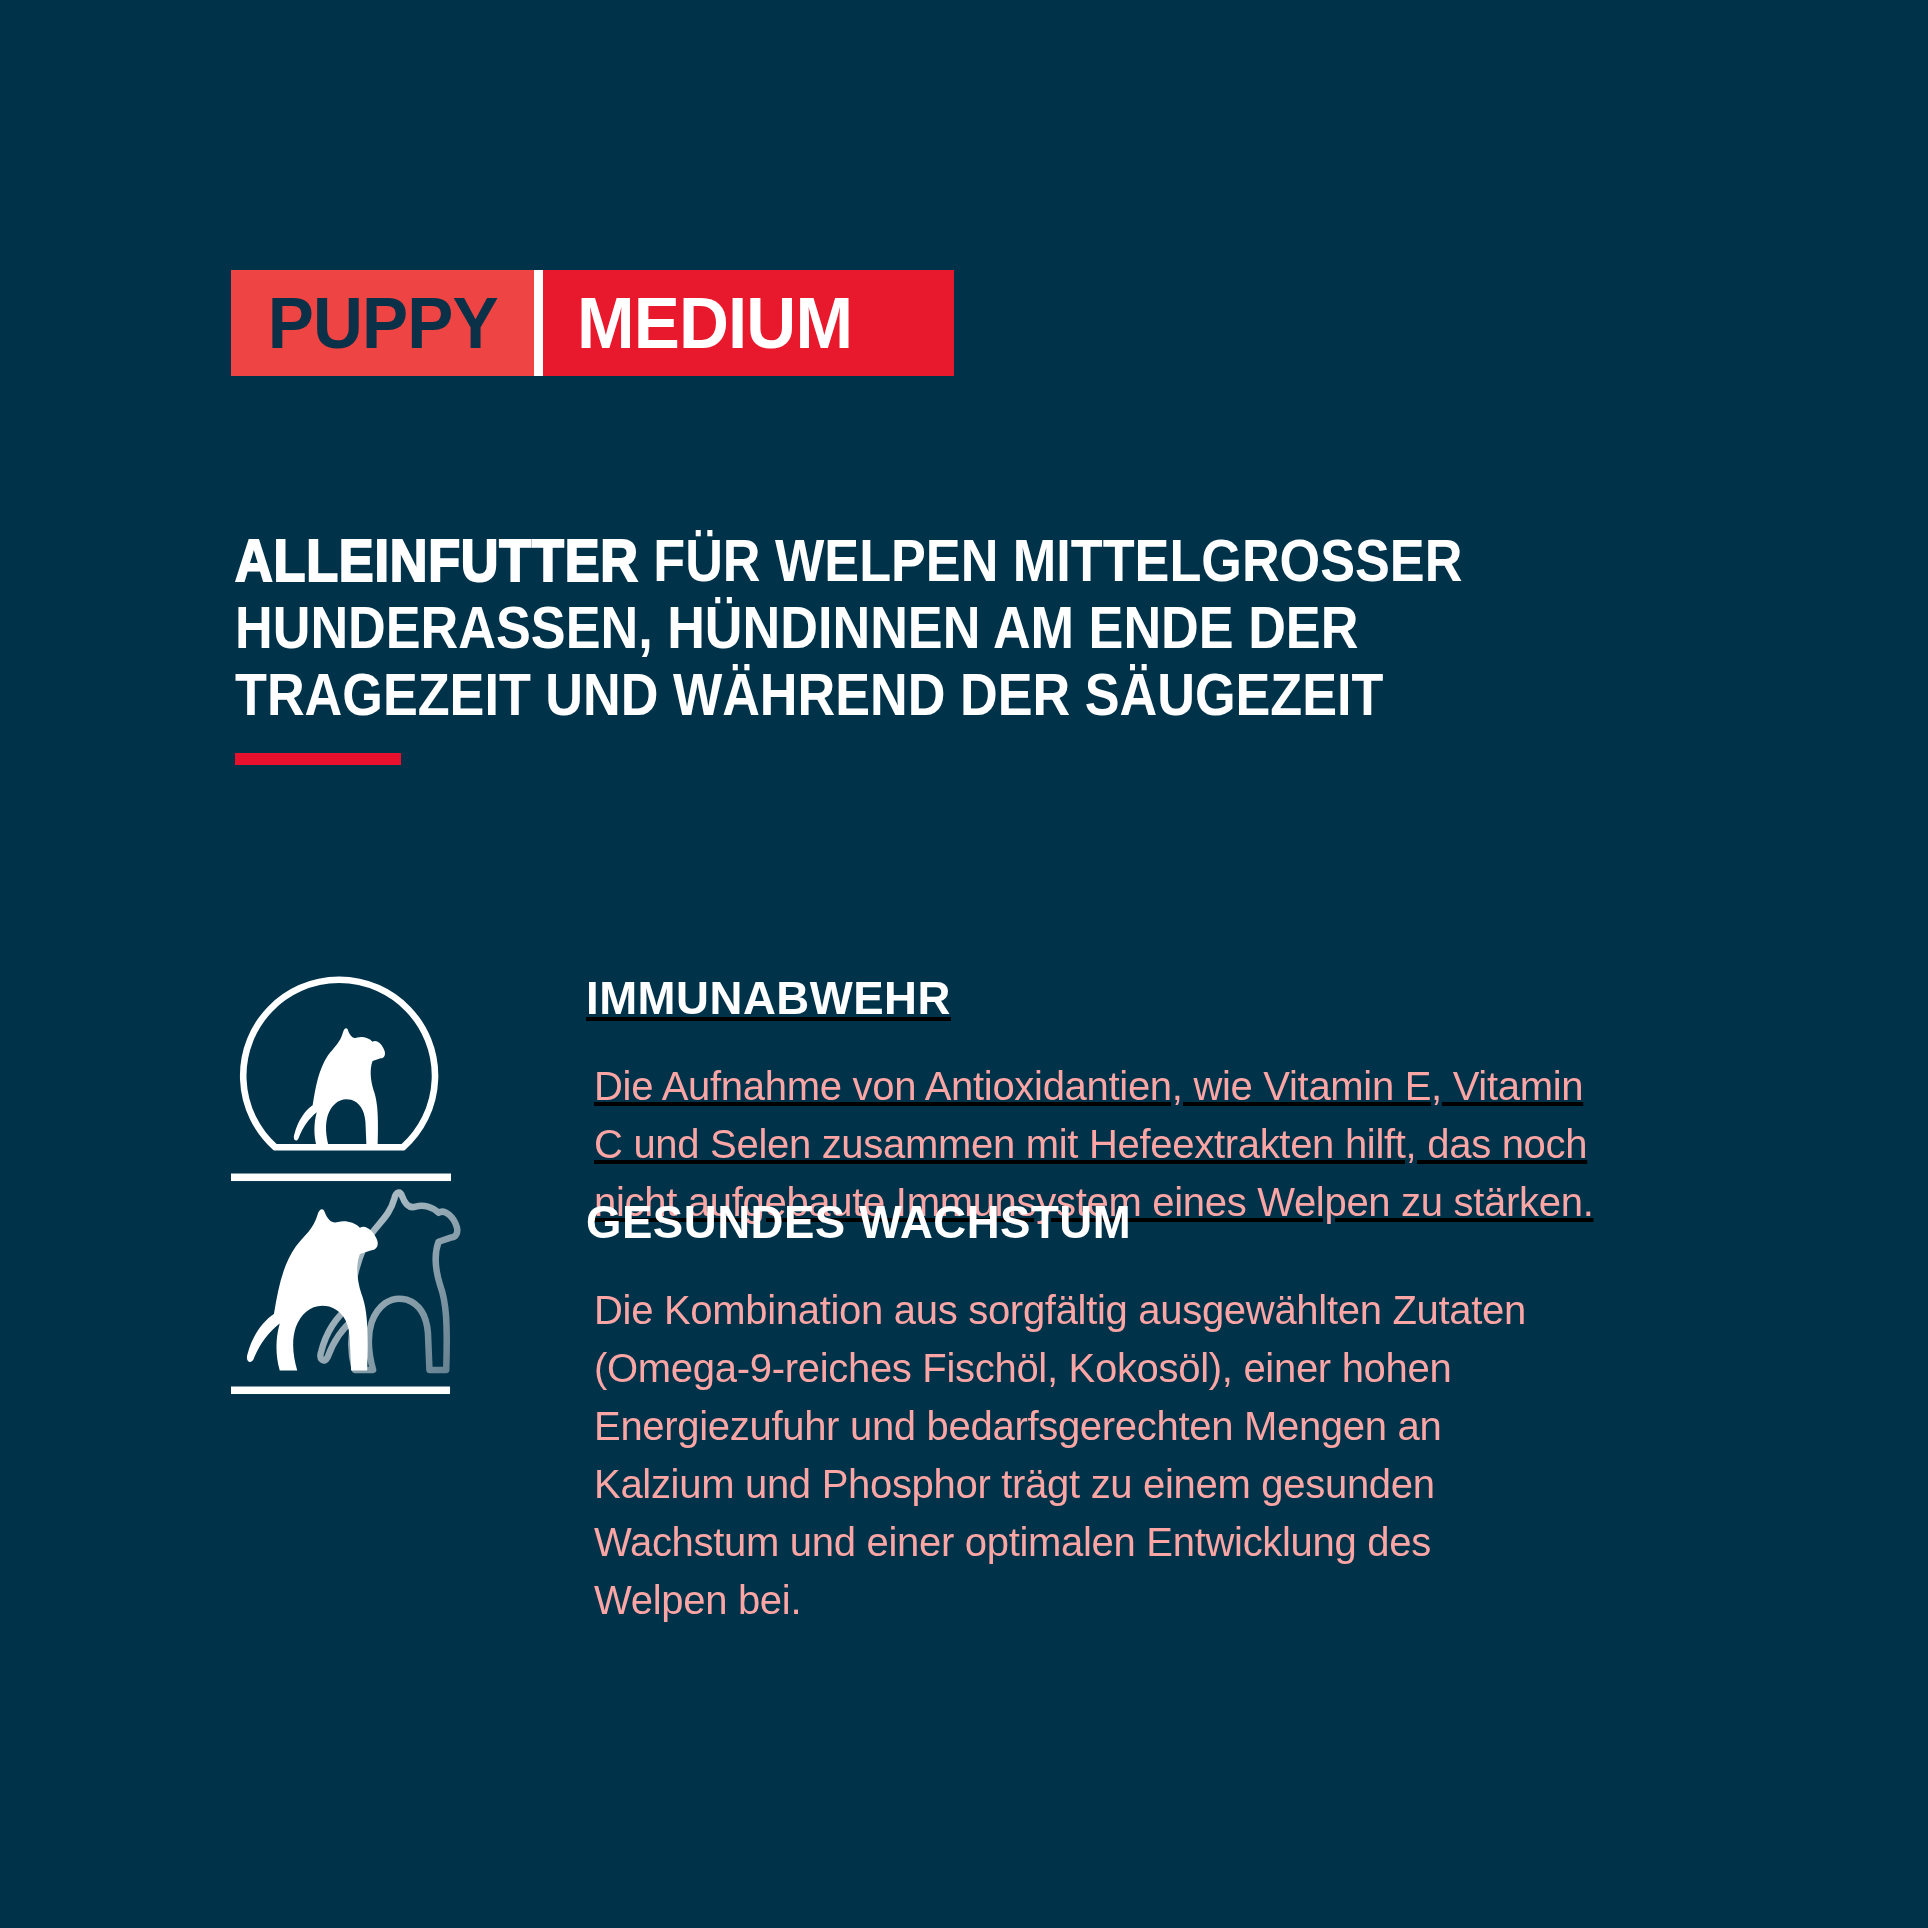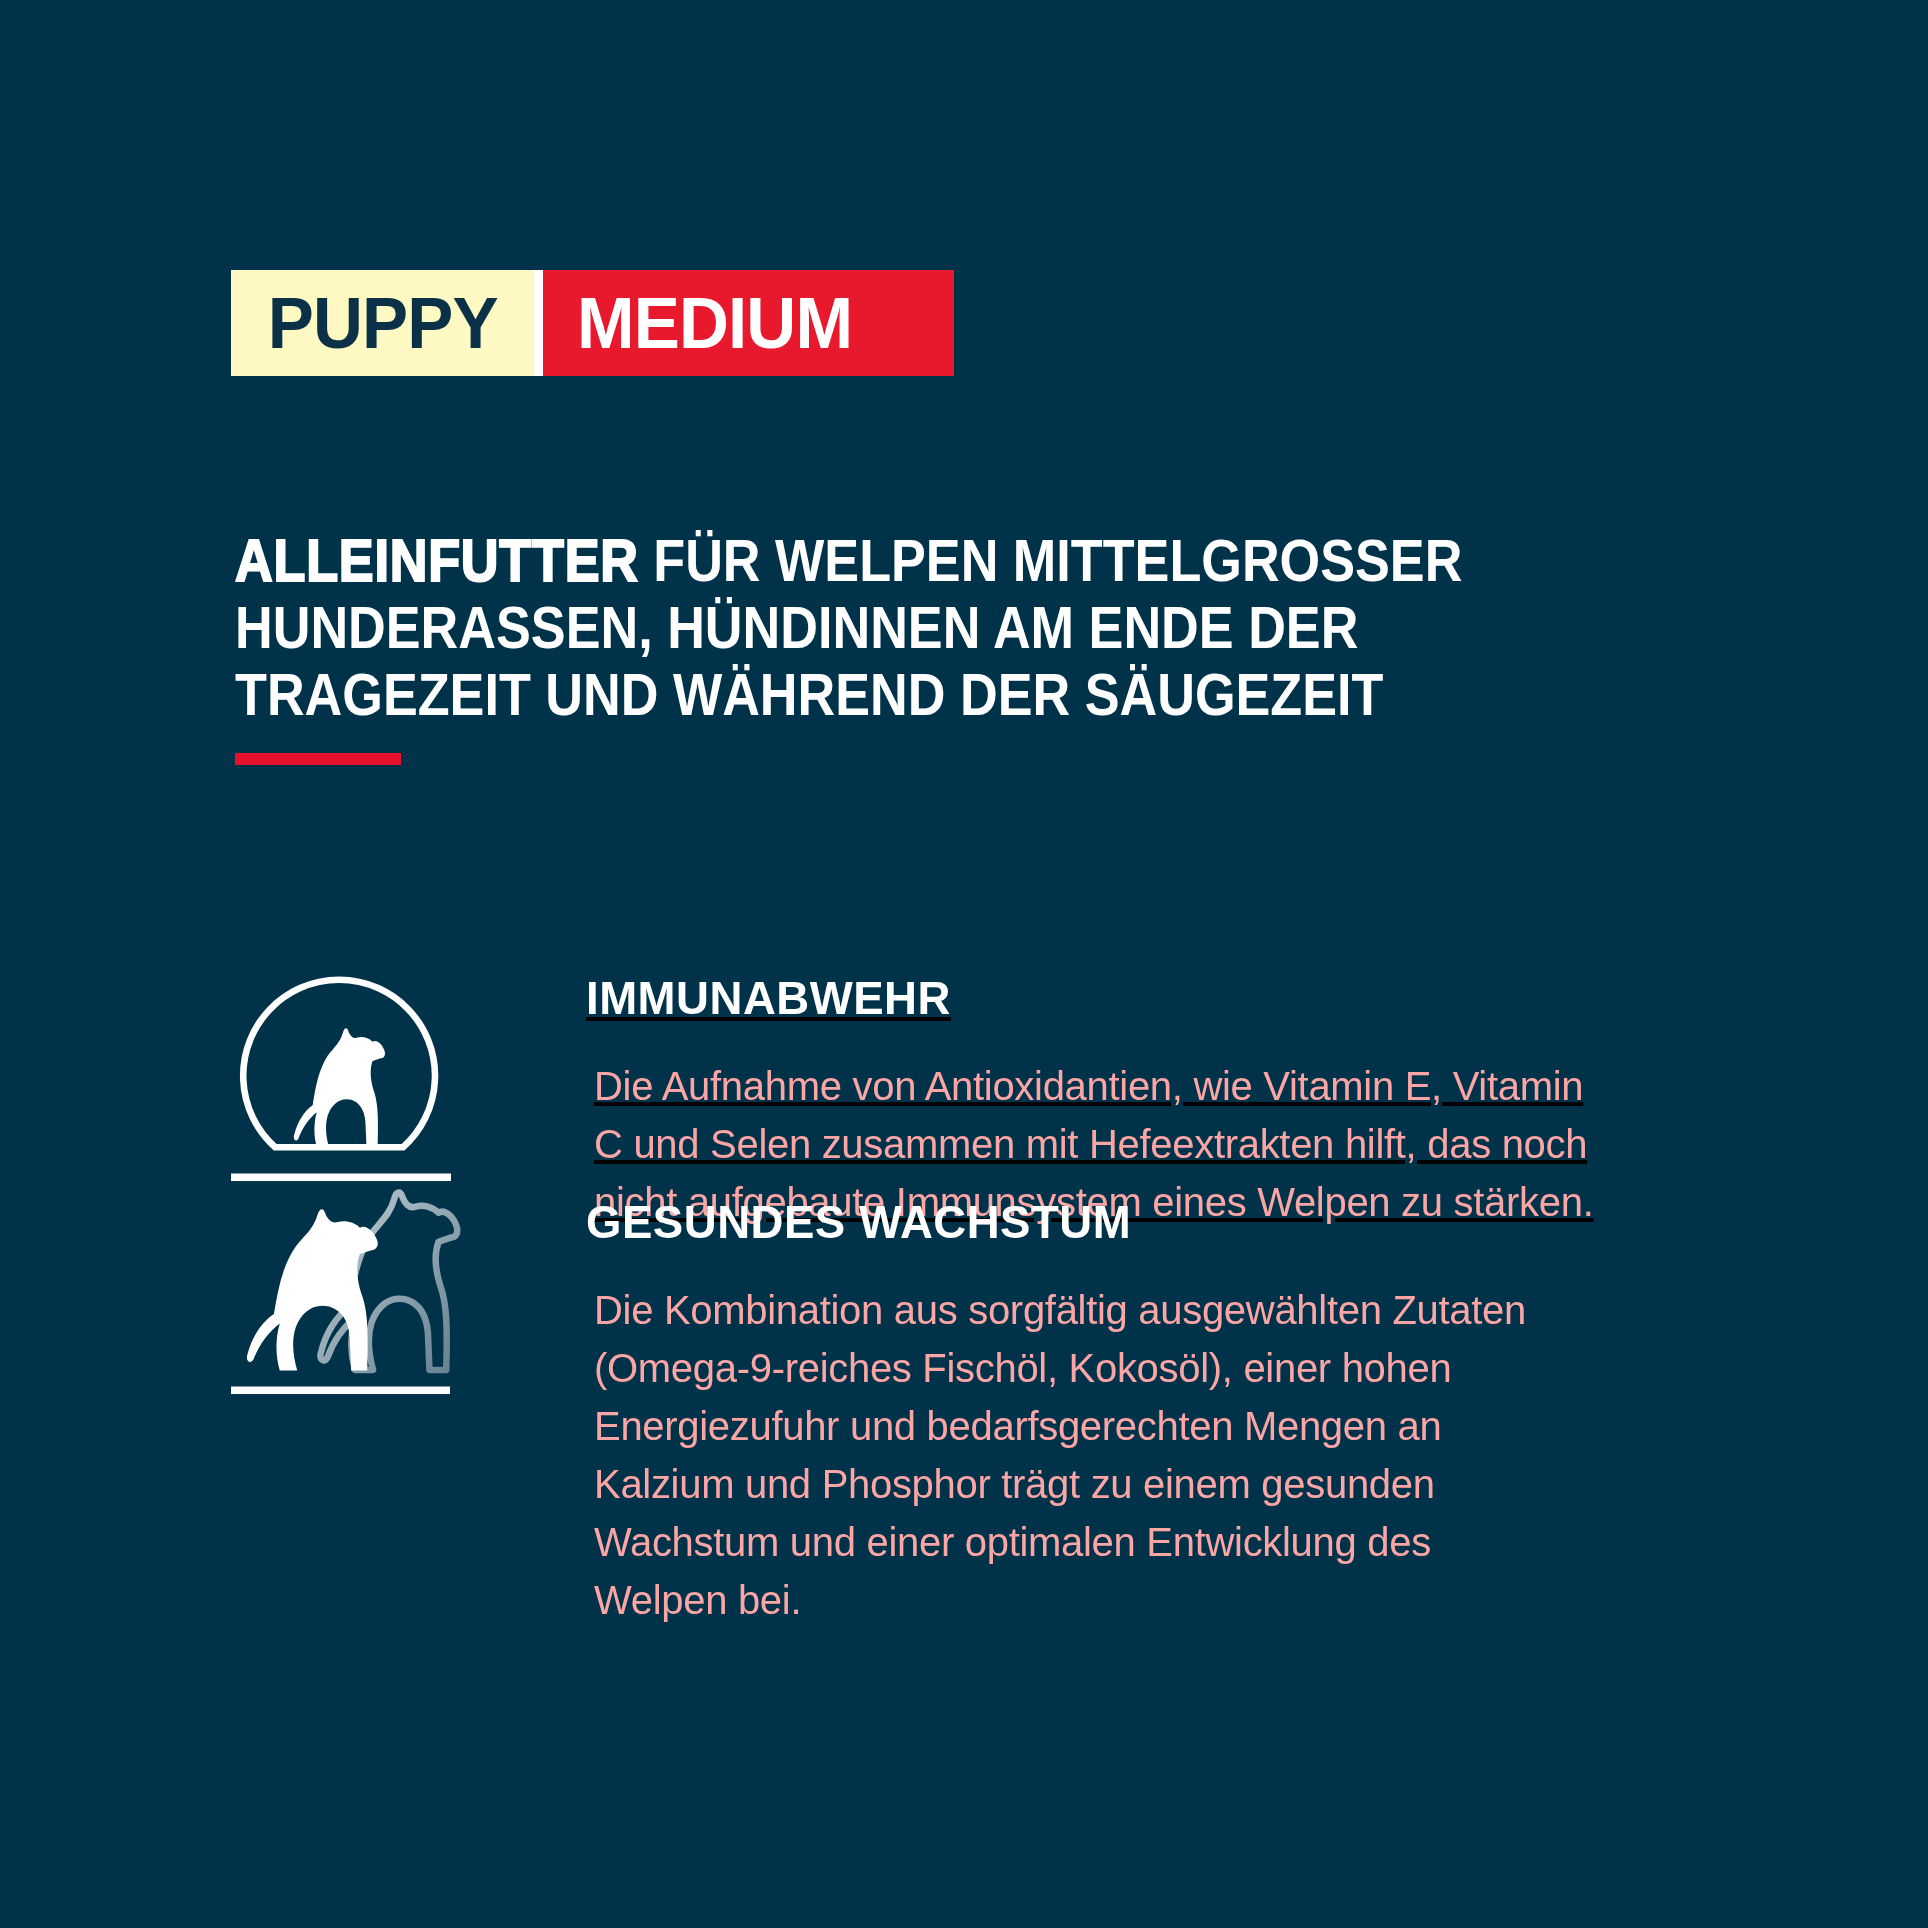--- a/index.html
+++ b/index.html
@@ -7,21 +7,21 @@
     position:relative;
     width:1928px;height:1928px;
     background:#00334A;
     font-family:"Liberation Sans",sans-serif;
     overflow:hidden;
   }
 
   
   .badge{position:absolute;left:231px;top:270px;height:106px;display:flex;}
   .badge-seg{display:flex;align-items:center;}
-  .badge-blue{background:#fef9c3;width:303px;justify-content:center;}
+  .badge-blue{background:#ef4444;width:303px;justify-content:center;}
   .badge-sep{width:8.5px;background:#FFFFFF;}
   .badge-red{background:#E8182D;width:411px;padding-left:34px;box-sizing:border-box;align-items:center;}
   .badge-text{
     font-weight:700;font-size:72px;letter-spacing:-0.9px;line-height:1;
     transform:scaleX(.96);transform-origin:left center;white-space:nowrap;
   }
   .badge-blue .badge-text{color:#0A3147;transform-origin:center center;}
   .badge-red  .badge-text{color:#FFFFFF;}
 
   

